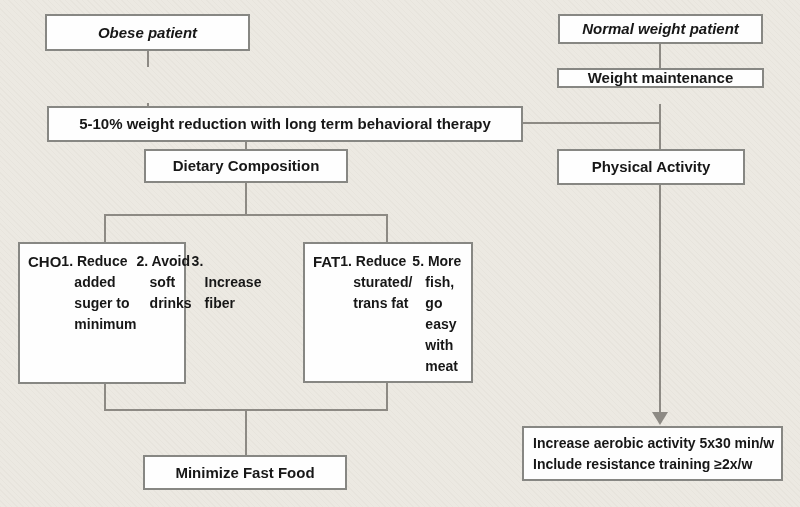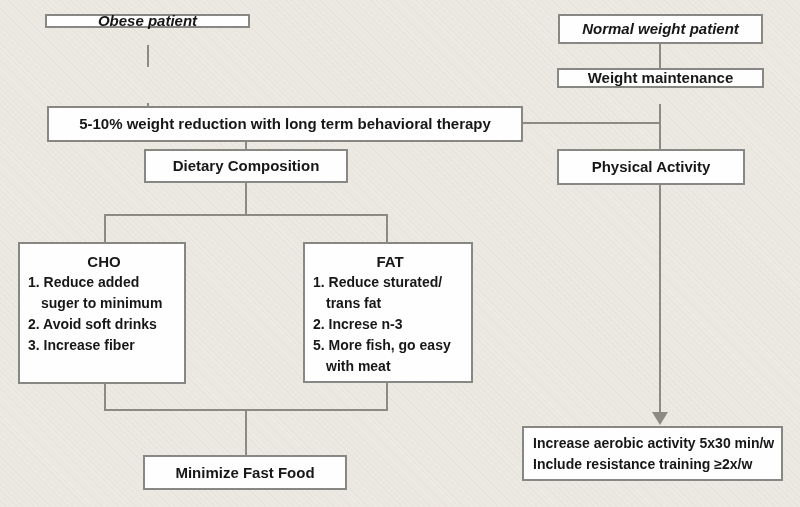--- a/index.html
+++ b/index.html
@@ -21,21 +21,21 @@
     display:flex;
     align-items:center;
     justify-content:center;
     text-align:center;
     font-weight:bold;
     font-size:15px;
     line-height:1.15;
   }
   .node.italic{font-style:italic;}
   .listnode{
-    flex-direction:column;
+    flex-direction:row;
     justify-content:flex-start;
     align-items:stretch;
     text-align:left;
     padding:7px 4px 4px 8px;
     font-size:14px;
     line-height:21px;
   }
   .listnode .list-title{text-align:center;font-size:15px;}
   .listnode .list-item{padding-left:13px;text-indent:-13px;}
   .multiline{
@@ -66,21 +66,21 @@
          M105 214 V242
          M387 214 V242
          M105 384 V409
          M387 383 V409
          M104 410 H388
          M246 410 V455
          M660 185 V413"></path>
     <polygon fill="#8d8a84" points="652,412 668,412 660,425"></polygon>
   </svg>
 
-  <div class="node italic" style="left:45px;top:14px;width:205px;height:14px;">
+  <div class="node italic" style="left:45px;top:14px;width:205px;height:37px;">
     <span>Obese patient</span>
   </div>
 
   <div class="node italic" style="left:558px;top:14px;width:205px;height:30px;">
     <span>Normal weight patient</span>
   </div>
 
   <div class="node" style="left:47px;top:67px;width:476px;height:36px;margin-top:39px;">
     <span>5-10% weight reduction with long term behavioral therapy</span>
   </div>
@@ -100,21 +100,20 @@
   <div class="node listnode" style="left:18px;top:242px;width:168px;height:142px;">
     <div class="list-title">CHO</div>
     <div class="list-item">1. Reduce added suger to minimum</div>
     <div class="list-item">2. Avoid soft drinks</div>
     <div class="list-item">3. Increase fiber</div>
   </div>
 
   <div class="node listnode" style="left:303px;top:242px;width:170px;height:141px;justify-content:flex-end;">
     <div class="list-title">FAT</div>
     <div class="list-item">1. Reduce sturated/ trans fat</div>
-    <div class="list-item">2. Increse n-3</div>
     <div class="list-item">5. More fish, go easy with meat</div>
   </div>
 
   <div class="node" style="left:143px;top:455px;width:204px;height:35px;">
     <span>Minimize Fast Food</span>
   </div>
 
   <div class="node multiline" style="left:522px;top:426px;width:261px;height:55px;">
     <div>Increase aerobic activity 5x30 min/w</div>
     <div>Include resistance training ≥2x/w</div>

